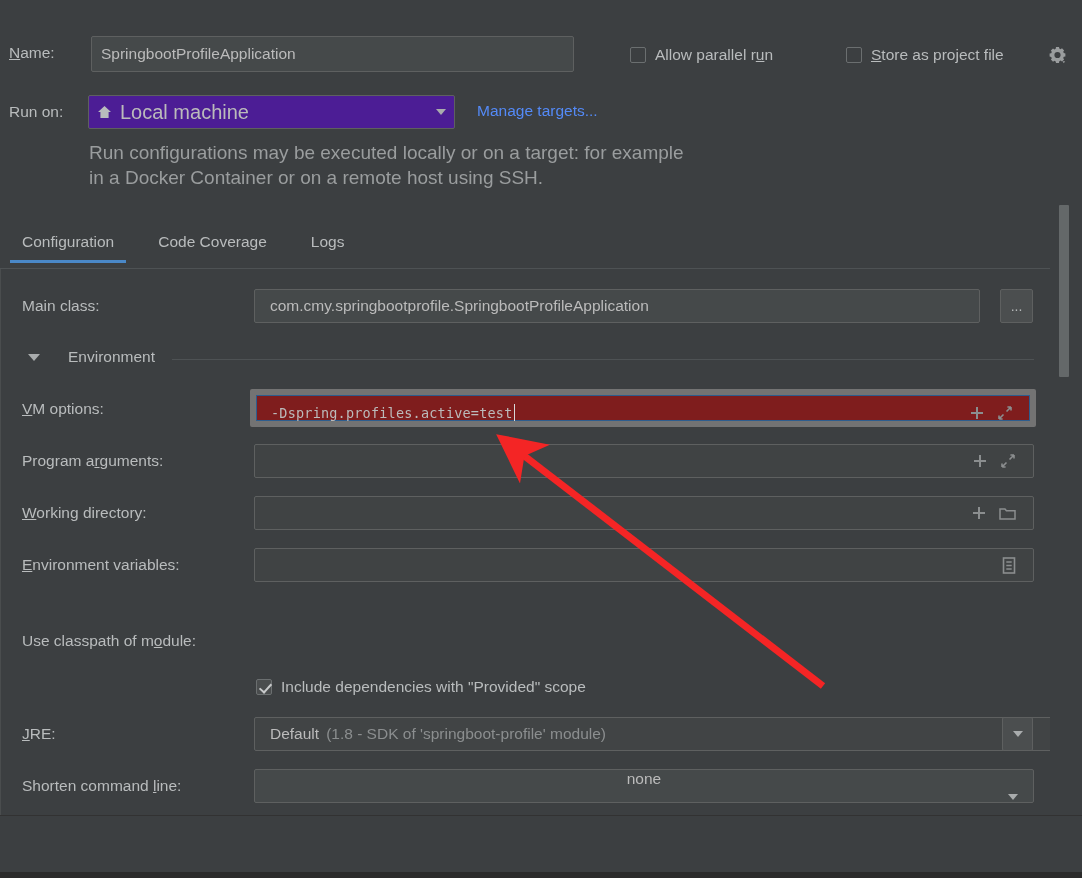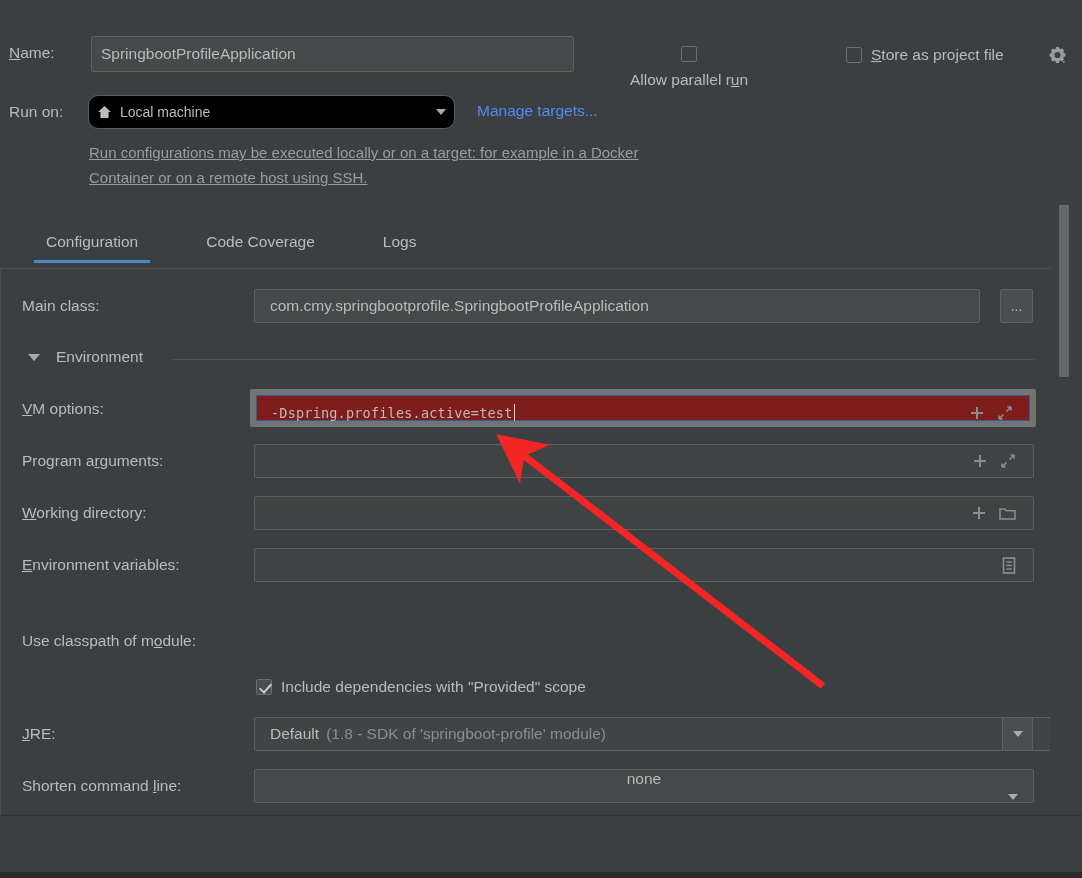--- a/index.html
+++ b/index.html
@@ -39,53 +39,53 @@
   .cb.checked { background: #4a4d4e; }
   .cb.checked::after {
     content: "";
     position: absolute; left: 4.5px; top: 1px;
     width: 5px; height: 10px;
     border: solid #c8cacb; border-width: 0 2px 2px 0;
     transform: rotate(42deg);
   }
   .cbrow { display: flex; align-items: center; gap: 9px; position: absolute; }
 
-  .allow-parallel { left: 630px; top: 46px; flex-direction: column; }
+  .allow-parallel { left: 630px; top: 46px; }
   .store-proj { left: 846px; top: 46px; }
 
   .gear-btn { position: absolute; left: 1046px; top: 44px; width: 24px; height: 22px; }
 
   .run-on-label { position: absolute; left: 9px; top: 103px; }
   .combo {
-    background: #000000; border: 1px solid #5e6060; border-radius: 10px;
+    background: #4c1d95; border: 1px solid #5e6060; border-radius: 2px;
     display: flex; align-items: center; color: #bbbbbb;
-    font-size: 14px; padding: 0 8px; position: absolute;
+    font-size: 20px; padding: 0 8px; position: absolute;
   }
   .run-on-combo { left: 88px; top: 95px; width: 367px; height: 34px; gap: 8px; }
   .caret {
     width: 0; height: 0; border-left: 5px solid transparent; border-right: 5px solid transparent;
     border-top: 6px solid #a9acad; margin-left: auto;
   }
   .manage-targets {
     position: absolute; left: 477px; top: 102px; color: #548af7; font-size: 15.5px;
     cursor: pointer;
   }
   .desc {
     position: absolute; left: 89px; top: 140px; width: 600px;
-    color: #9a9d9e; font-size: 15px; line-height: 25px; text-decoration: underline;
+    color: #9a9d9e; font-size: 19px; line-height: 25px;
   }
 
   
   .tabs {
     position: absolute; left: 0; top: 228px; width: 1082px; height: 40px;
     display: flex; align-items: flex-start; gap: 0;
   }
   .tab {
     padding: 5px 22px 12px 22px; color: #b9bcbd; font-size: 15.5px;
-    position: relative; cursor: pointer; margin-left: 24px;
+    position: relative; cursor: pointer;
   }
   .tab.active::after {
     content: ""; position: absolute; left: 10px; right: 10px; bottom: 0;
     height: 3px; background: #4a88c7;
   }
   .tab-sep {
     position: absolute; left: 0; top: 268px; width: 1050px; height: 1px; background: #4e5254;
   }
 
   
@@ -116,21 +116,21 @@
 
   .btn-sq {
     position: absolute; background: #4b4e4f; border: 1px solid #5e6060; border-radius: 2px;
     display: flex; align-items: center; justify-content: center; color: #b5b8b9;
     font-size: 14px;
   }
 
   .ficon { color: #7f8384; display: flex; align-items: center; justify-content: center; }
 
   .section-title {
-    position: absolute; display: flex; align-items: center; gap: 16px;
+    position: absolute; display: flex; align-items: center; gap: 28px;
     color: #b9bcbd; font-size: 15.5px; text-align: center;
   }
   .tri {
     width: 0; height: 0; border-left: 6px solid transparent; border-right: 6px solid transparent;
     border-top: 7px solid #a9acad;
   }
   .section-line {
     position: absolute; height: 1px; background: #4e5254;
   }
 

